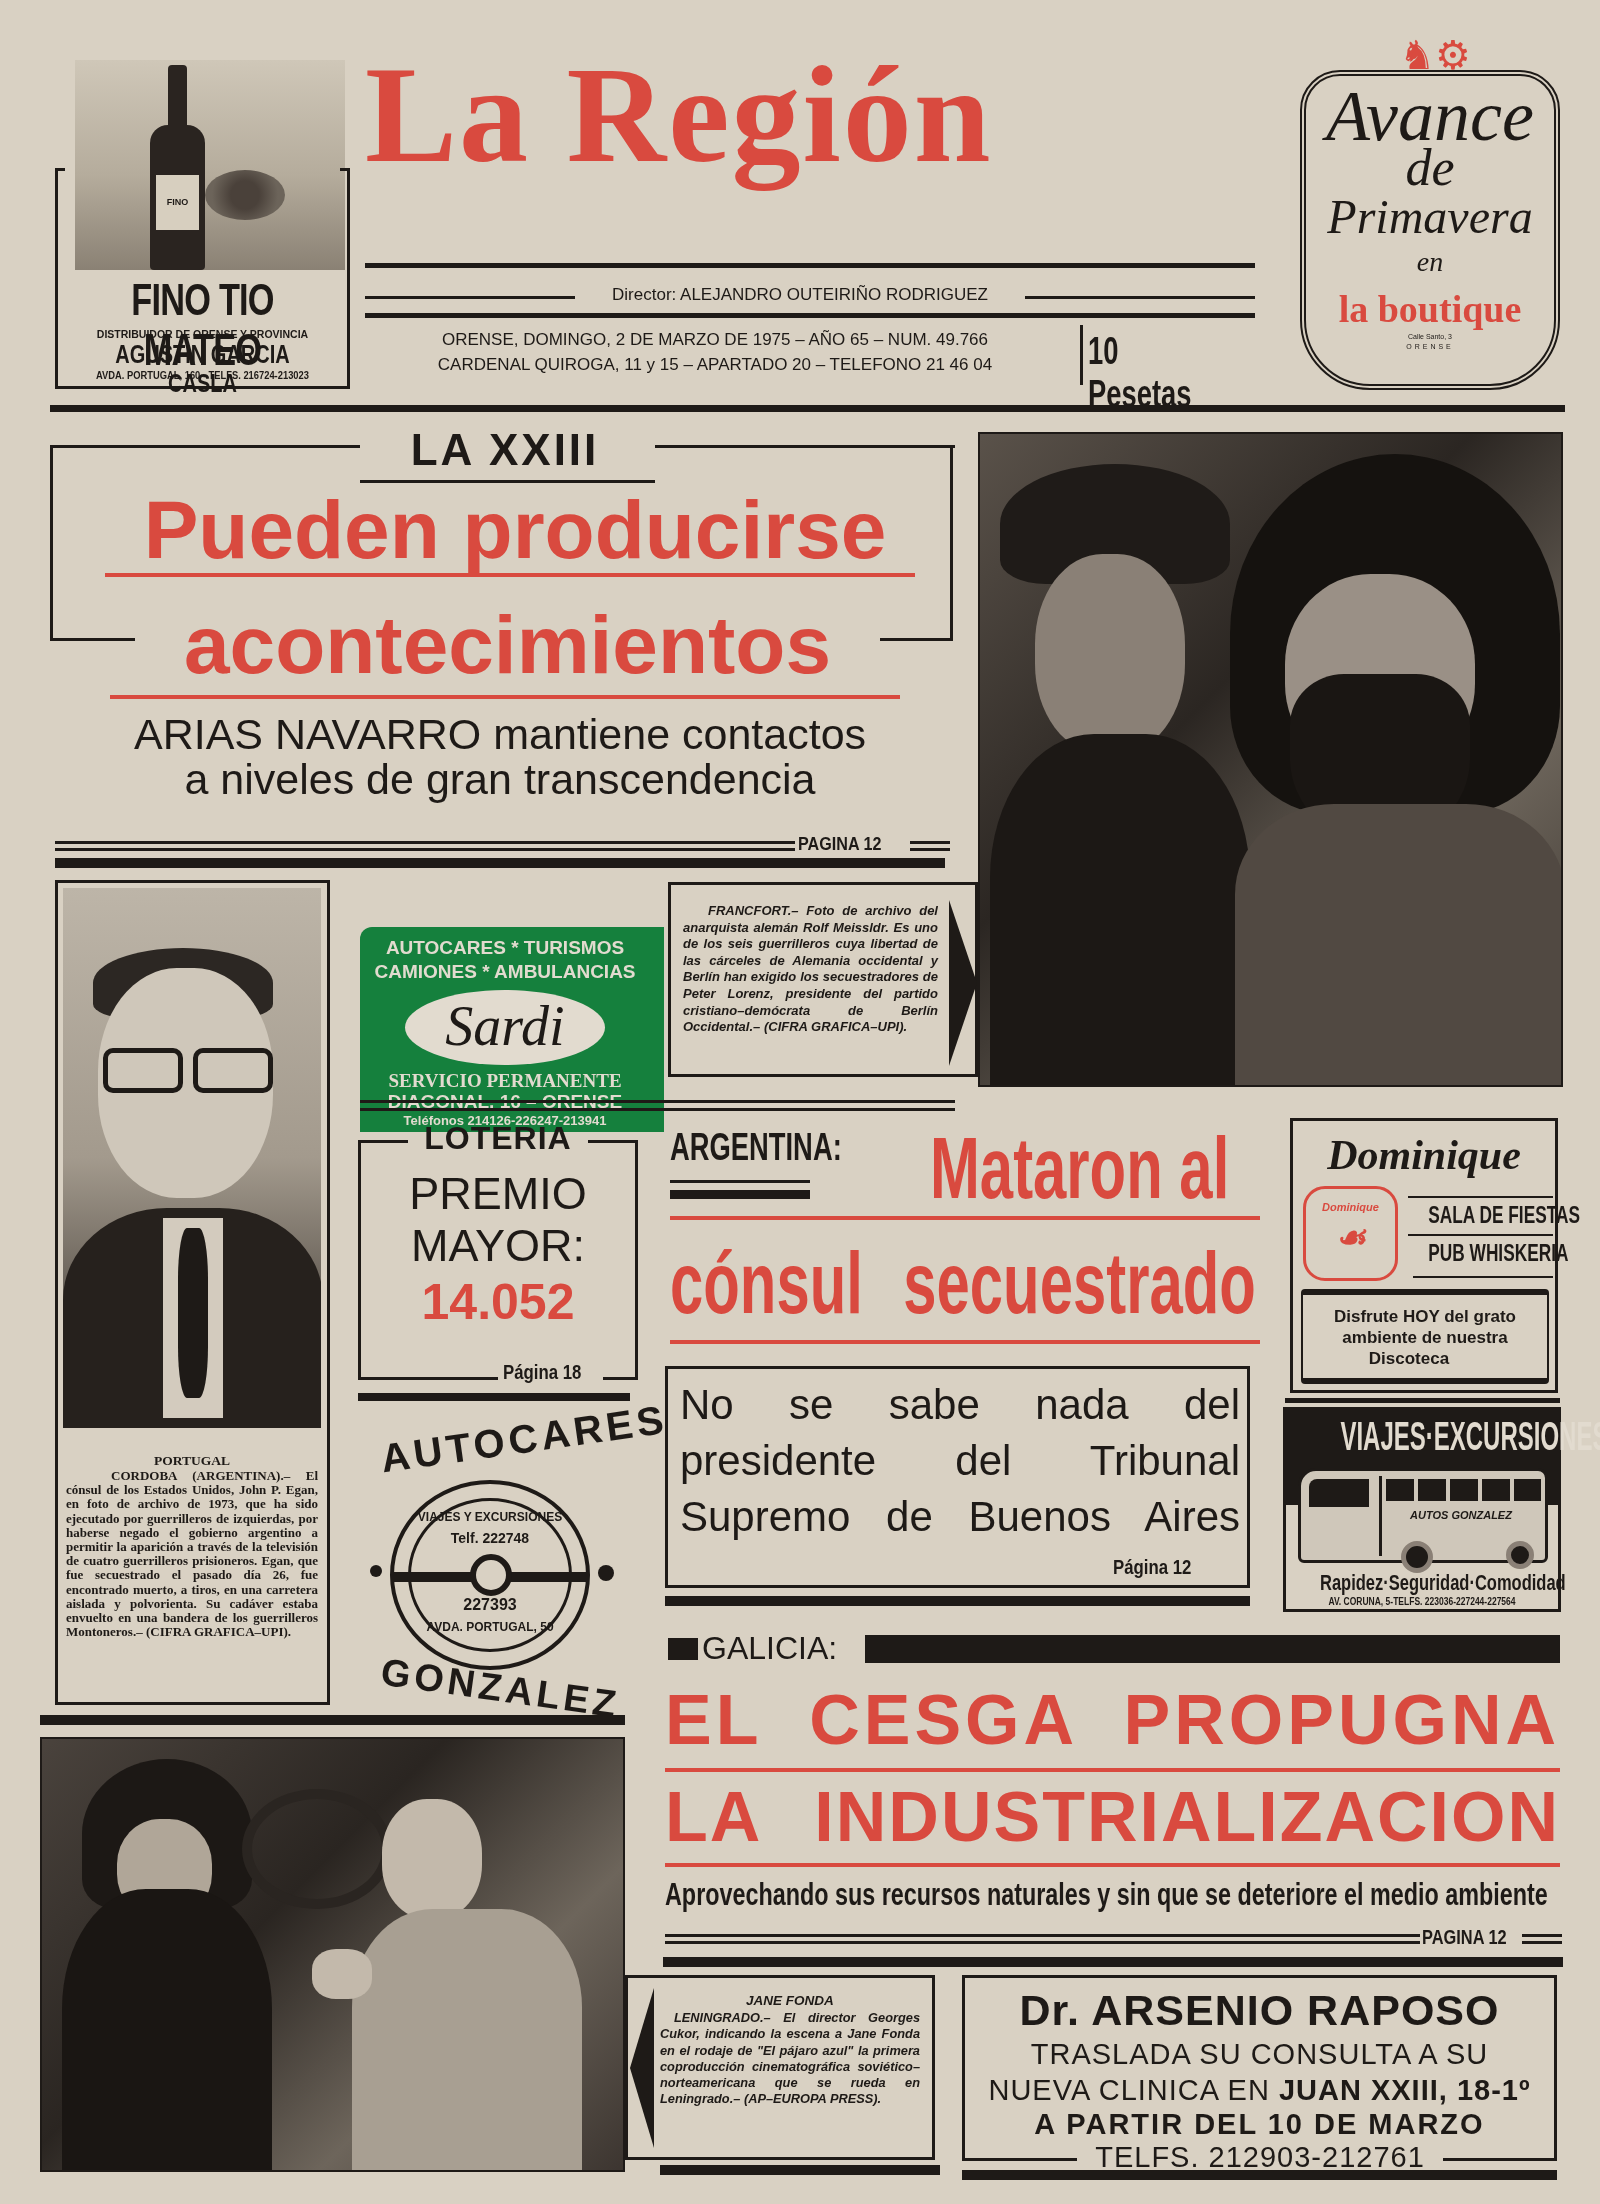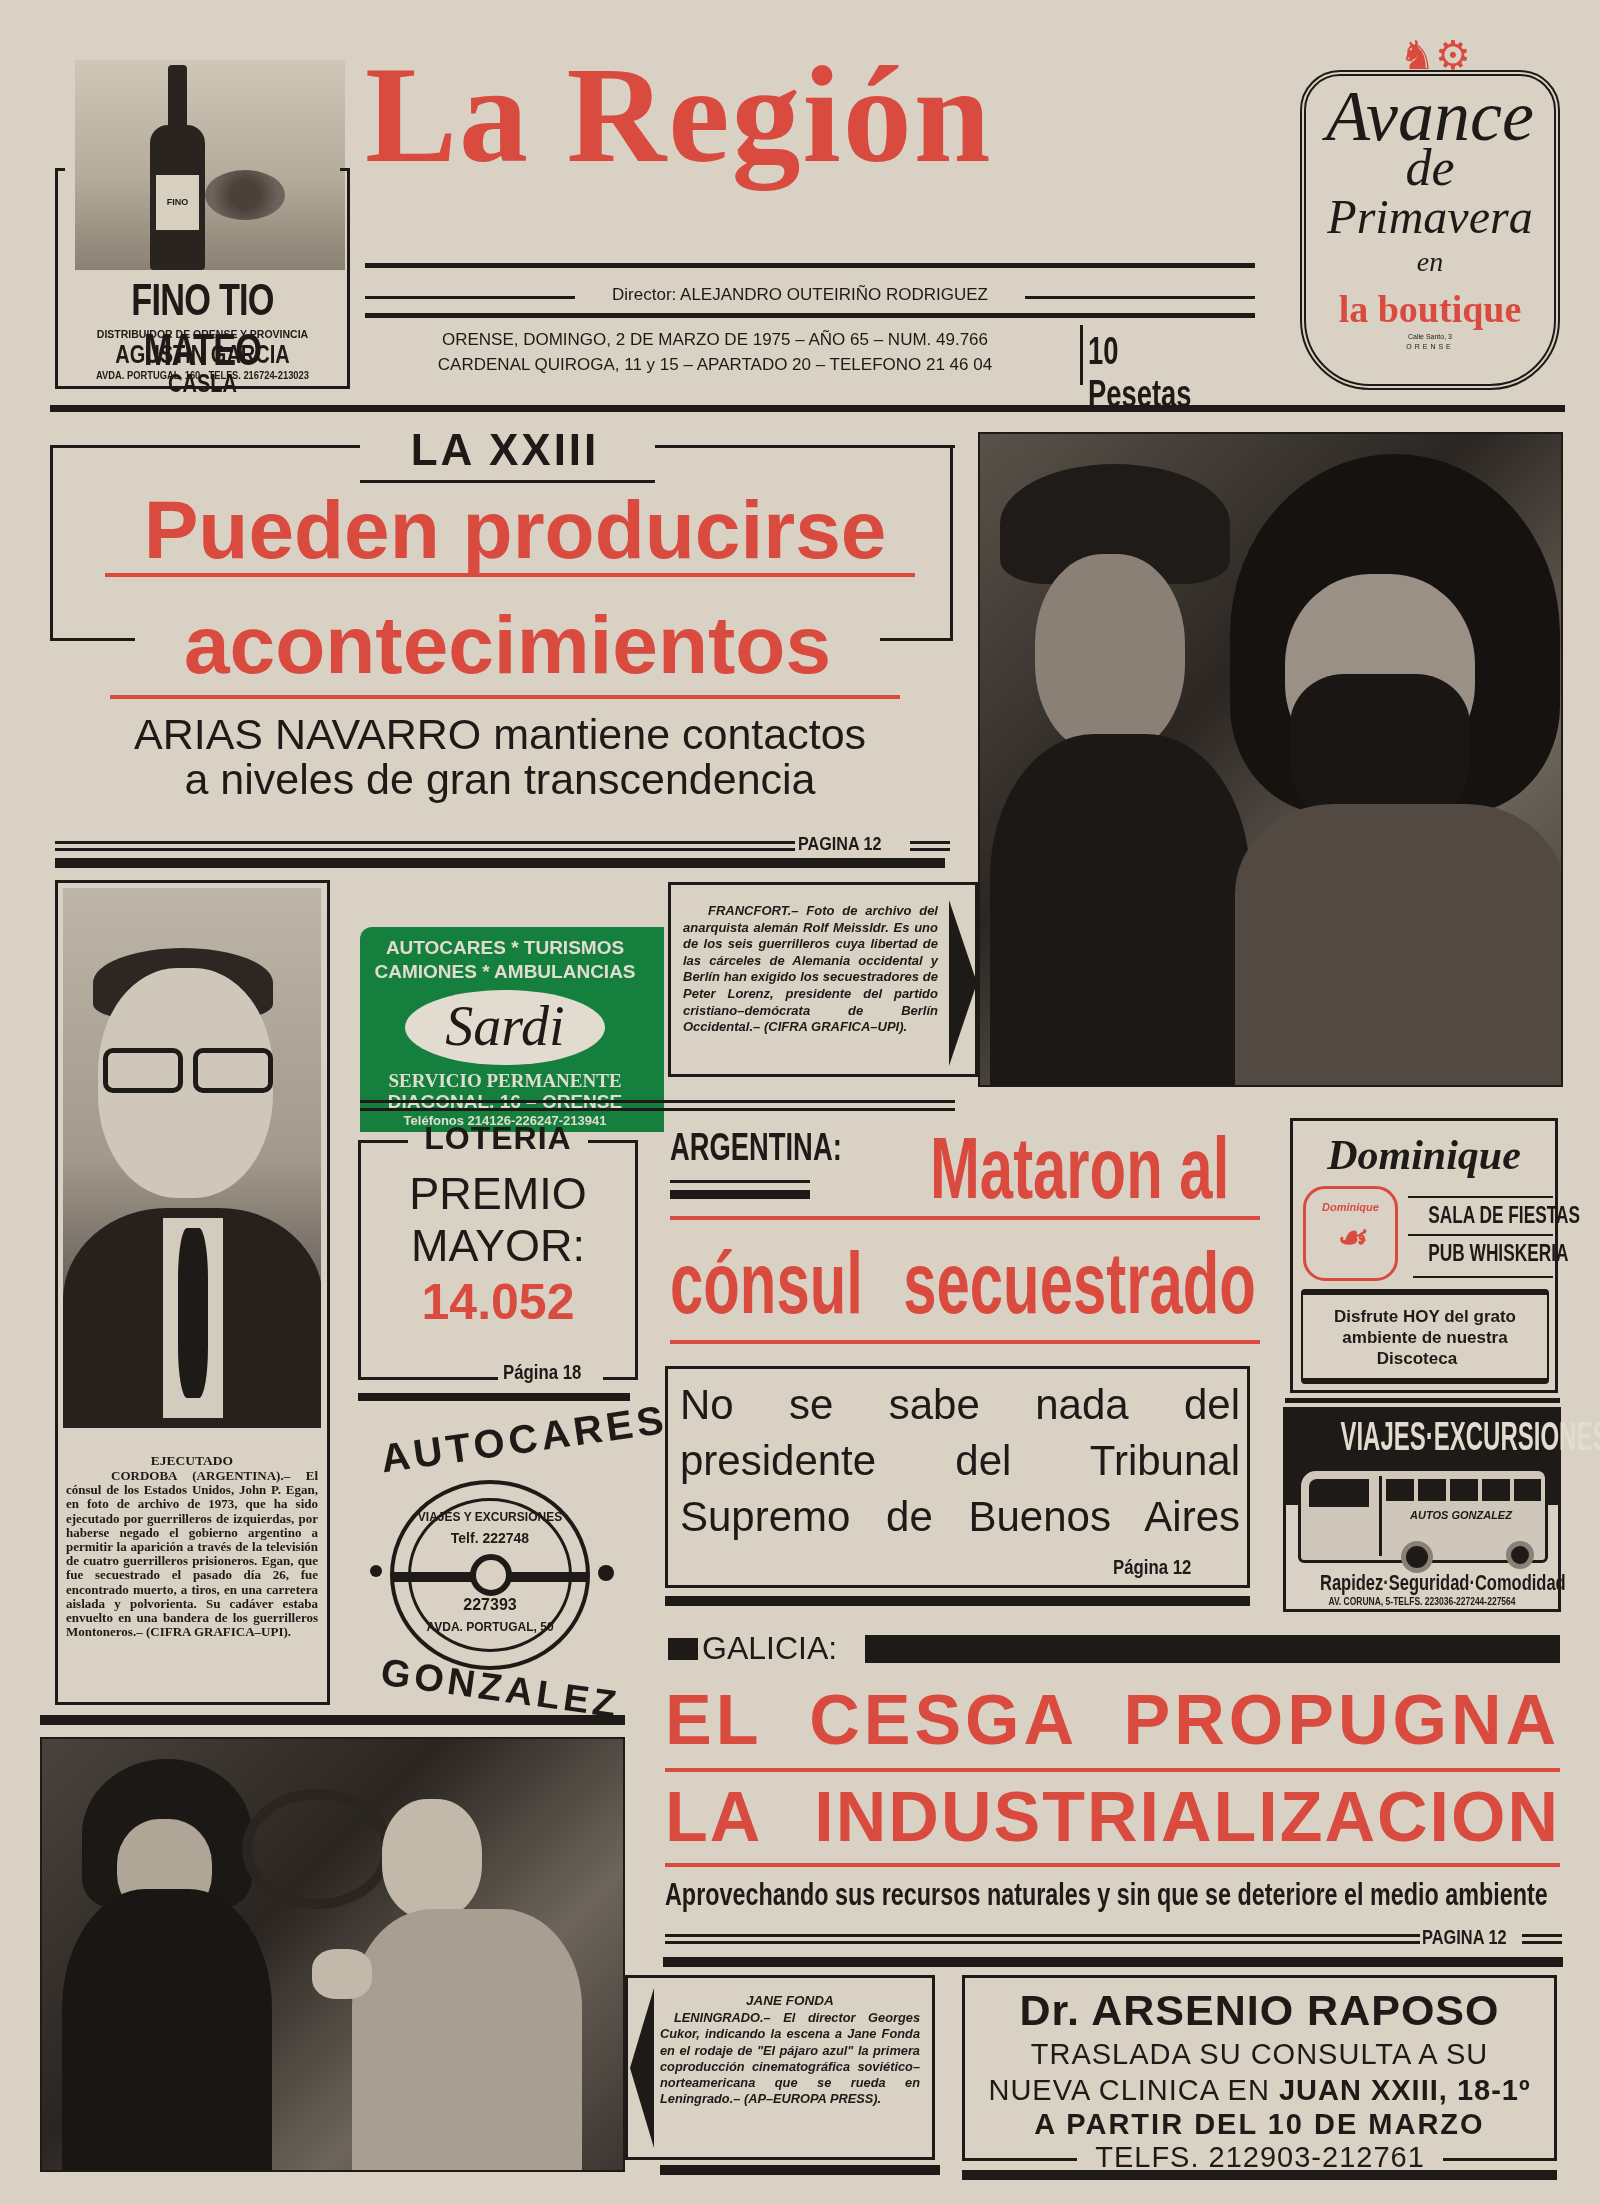--- a/index.html
+++ b/index.html
@@ -110,21 +110,21 @@
 <div class="box" style="left:55px;top:880px;width:275px;height:825px;">
   <div class="photo" style="left:5px;top:5px;width:258px;height:540px;border:none;background:linear-gradient(180deg,#bdb5a8 0%,#a39a8d 50%,#2a2521 100%);">
     <div class="ph-shape" style="left:30px;top:60px;width:180px;height:70px;background:#2c2723;border-radius:50% 50% 20% 20%;"></div>
     <div class="ph-shape" style="left:35px;top:80px;width:175px;height:230px;background:#cfc7ba;border-radius:45%;"></div>
     <div class="ph-shape" style="left:40px;top:160px;width:80px;height:45px;border:5px solid #1e1a17;border-radius:10px;"></div>
     <div class="ph-shape" style="left:130px;top:160px;width:80px;height:45px;border:5px solid #1e1a17;border-radius:10px;"></div>
     <div class="ph-shape" style="left:0;top:320px;width:260px;height:230px;background:#26211d;border-radius:40% 40% 0 0;"></div>
     <div class="ph-shape" style="left:100px;top:330px;width:60px;height:200px;background:#d3cbbe;border-radius:0;"></div>
     <div class="ph-shape" style="left:115px;top:340px;width:30px;height:170px;background:#1e1a17;border-radius:30%;"></div>
   </div>
-  <div class="abs serif-cap center" style="left:8px;top:570px;width:252px;font-weight:bold;">EJECUTADO</div>
+  <div class="abs serif-cap center" style="left:8px;top:570px;width:252px;font-weight:bold;">PORTUGAL</div>
   <div class="abs serif-cap" style="left:8px;top:586px;width:252px;text-indent:45px;font-weight:bold;font-size:13px;line-height:14.2px;">CORDOBA (ARGENTINA).– El cónsul de los Estados Unidos, John P. Egan, en foto de archivo de 1973, que ha sido ejecutado por guerrilleros de izquierdas, por haberse negado el gobierno argentino a permitir la aparición a través de la televisión de cuatro guerrilleros prisioneros. Egan, que fue secuestrado el pasado día 26, fue encontrado muerto, a tiros, en una carretera aislada y polvorienta. Su cadáver estaba envuelto en una bandera de los guerrilleros Montoneros.– (CIFRA GRAFICA–UPI).</div>
 </div>
 
 <div class="abs" style="left:360px;top:927px;width:304px;height:205px;background:#15803d;border-radius:12px 0 0 0;">
   <div class="abs center" style="left:0;top:10px;width:290px;color:#e2dbcf;font-size:19px;font-weight:bold;">AUTOCARES * TURISMOS</div>
   <div class="abs center" style="left:0;top:34px;width:290px;color:#e2dbcf;font-size:19px;font-weight:bold;">CAMIONES * AMBULANCIAS</div>
   <div class="abs" style="left:45px;top:63px;width:200px;height:75px;background:#e2dbcf;border-radius:50%;"></div>
   <div class="abs center" style="left:45px;top:66px;width:200px;font-family:'Liberation Serif',serif;font-style:italic;font-size:56px;line-height:66px;color:#1e1a17;">Sardi</div>
   <div class="abs center" style="left:0;top:143px;width:290px;color:#e2dbcf;font-family:'Liberation Serif',serif;font-size:19px;font-weight:bold;">SERVICIO PERMANENTE</div>
   <div class="abs center" style="left:0;top:164px;width:290px;color:#e2dbcf;font-size:19px;font-weight:bold;">DIAGONAL, 16 – ORENSE</div>
@@ -194,21 +194,21 @@
     <div style="font-size:34px;line-height:40px;">☙</div>
   </div>
   <div class="rule" style="left:115px;top:75px;width:145px;height:2px;"></div>
   <div class="abs center" style="left:115px;top:80px;width:145px;font-size:24px;font-weight:bold;transform:scaleX(0.72);transform-origin:center top;white-space:nowrap;">SALA DE FIESTAS</div>
   <div class="rule" style="left:115px;top:113px;width:145px;height:2px;"></div>
   <div class="abs center" style="left:115px;top:118px;width:145px;font-size:24px;font-weight:bold;transform:scaleX(0.72);transform-origin:center top;white-space:nowrap;">PUB WHISKERIA</div>
   <div class="rule" style="left:120px;top:155px;width:140px;height:2px;"></div>
   <div class="abs" style="left:8px;top:168px;width:248px;height:95px;border-top:6px solid #1e1a17;border-bottom:6px solid #1e1a17;border-left:2px solid #1e1a17;border-right:2px solid #1e1a17;border-radius:4px;">
     <div class="abs center" style="left:0;top:12px;width:244px;font-size:17px;font-weight:bold;">Disfrute HOY del grato</div>
     <div class="abs center" style="left:0;top:33px;width:244px;font-size:17px;font-weight:bold;">ambiente de nuestra</div>
-    <div class="abs center" style="left:0;top:54px;width:212px;font-size:17px;font-weight:bold;margin-left:8px;">Discoteca</div>
+    <div class="abs center" style="left:0;top:54px;width:212px;font-size:17px;font-weight:bold;">Discoteca</div>
   </div>
 </div>
 <div class="rule" style="left:1285px;top:1398px;width:275px;height:5px;"></div>
 
 <div class="box" style="left:1283px;top:1407px;width:278px;height:205px;background:#d9d1c3;">
   <div class="abs" style="left:0;top:0;width:272px;height:95px;background:#1e1a17;"></div>
   <div class="abs center" style="left:0;top:4px;width:272px;color:#e2dbcf;font-size:40px;font-weight:bold;transform:scaleX(0.6);transform-origin:center top;white-space:nowrap;">VIAJES·EXCURSIONES</div>
   <div class="abs" style="left:12px;top:58px;width:250px;height:95px;background:#cfc7ba;border:3px solid #1e1a17;border-radius:18px 10px 6px 6px;">
     <div class="abs" style="left:85px;top:8px;width:155px;height:22px;background:repeating-linear-gradient(90deg,#1e1a17 0 28px,#cfc7ba 28px 32px);"></div>
     <div class="abs" style="left:8px;top:8px;width:60px;height:28px;background:#1e1a17;border-radius:8px 0 0 0;"></div>

